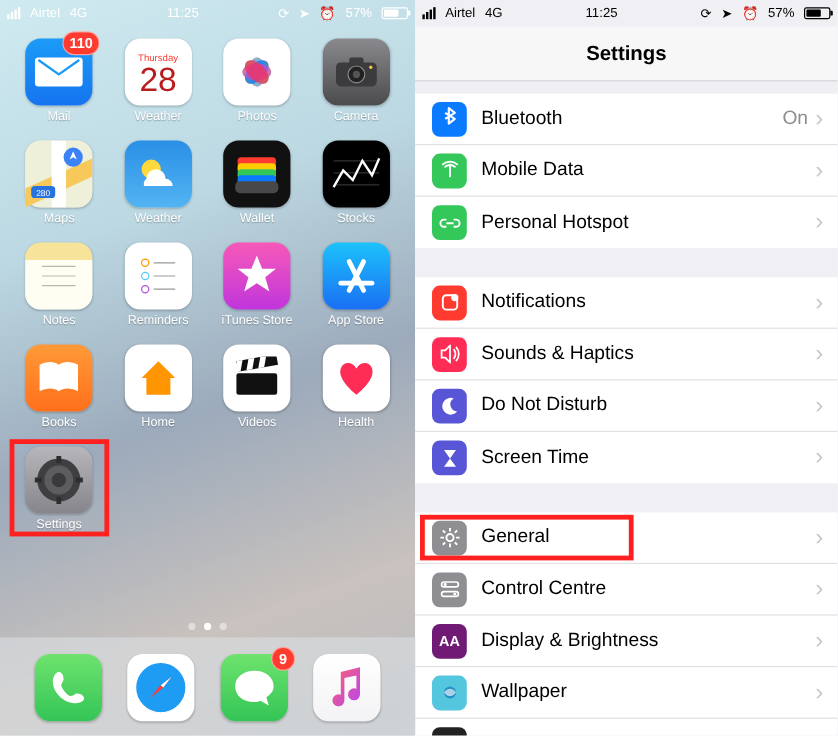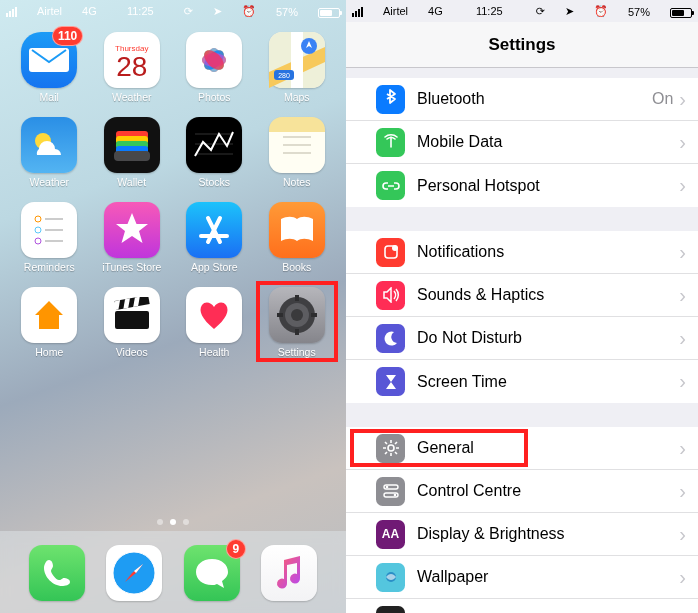--- a/index.html
+++ b/index.html
@@ -5,21 +5,21 @@
   *{box-sizing:border-box;margin:0;padding:0;font-family:-apple-system,Helvetica,Arial,sans-serif;}
   body{background:#fff;width:698px;height:613px;overflow:hidden;}
   .row{display:flex;}
   .phone{height:613px;position:relative;}
   .phone.left{width:346px;background:linear-gradient(160deg,#cfeaf0 0%,#bcd8e2 30%,#9caabb 55%,#c9c2be 80%,#b8bcc0 100%);}
   .phone.right{width:352px;background:#efeff4;}
   
   .status{height:22px;display:flex;align-items:center;justify-content:space-between;padding:0 6px;font-size:11px;font-weight:500;}
   .status.dark{color:#000;}
   .status.light{color:#fff;}
-  .status .seg{display:flex;align-items:flex-end;gap:20px;}
+  .status .seg{display:flex;align-items:center;gap:8px;}
   .bars{display:inline-flex;align-items:flex-end;gap:1px;}
   .bars span{width:2px;background:currentColor;display:inline-block;}
   .bars span:nth-child(1){height:4px}.bars span:nth-child(2){height:6px}.bars span:nth-child(3){height:8px}.bars span:nth-child(4){height:10px}
   .battery{display:inline-flex;align-items:center;}
   .battery .shell{width:22px;height:10px;border:1px solid currentColor;border-radius:2px;position:relative;}
   .battery .shell::after{content:"";position:absolute;right:-3px;top:2px;width:2px;height:4px;background:currentColor;border-radius:0 1px 1px 0;}
   .battery .fill{position:absolute;left:1px;top:1px;bottom:1px;background:currentColor;border-radius:1px;}
   
   .home-grid{padding:10px 18px 0;display:grid;grid-template-columns:repeat(4,1fr);column-gap:20px;row-gap:14px;}
   .app{display:flex;flex-direction:column;align-items:center;gap:3px;position:relative;}
@@ -30,28 +30,28 @@
   .dots{position:absolute;left:0;right:0;bottom:88px;display:flex;justify-content:center;gap:7px;}
   .dots span{width:6px;height:6px;border-radius:50%;background:rgba(255,255,255,.45);}
   .dots span.active{background:#fff;}
   .dock{position:absolute;left:0;right:0;bottom:0;height:82px;background:rgba(220,225,230,.55);backdrop-filter:blur(6px);display:flex;justify-content:space-around;align-items:center;padding:0 18px;}
   .dock .icn{margin-top:2px;}
   
   .title-bar{height:46px;background:#f7f7f8;border-bottom:1px solid #c8c7cc;display:flex;align-items:center;justify-content:center;font-size:17px;font-weight:600;color:#000;}
   .list{background:#fff;}
   .gap{height:24px;background:#efeff4;}
   .gap.first{height:10px;}
-  .cell{height:43px;display:flex;align-items:center;padding-left:30px;position:relative;border-bottom:1px solid #e0e0e2;}
+  .cell{height:43px;display:flex;align-items:center;padding-left:14px;position:relative;border-bottom:1px solid #e0e0e2;}
   .cell:last-child{border-bottom:none;}
   .cell .ic{width:29px;height:29px;border-radius:6.5px;display:flex;align-items:center;justify-content:center;margin-right:12px;color:#fff;font-size:15px;flex-shrink:0;}
   .cell .lbl{font-size:16px;color:#000;flex:1;}
   .cell .val{font-size:16px;color:#8e8e93;margin-right:6px;}
   .cell .chev{color:#c7c7cc;font-size:20px;margin-right:12px;}
   
-  .bg-mail{background:linear-gradient(#1c9bf6,#1574f0);border-radius:20px;}
+  .bg-mail{background:linear-gradient(#1c9bf6,#1574f0);}
   .bg-calendar{background:#fff;}
   .bg-photos{background:#fff;}
   .bg-camera{background:linear-gradient(#8a8a8e,#4b4b4e);}
   .bg-maps{background:#f7f3e8;}
   .bg-clock{background:#111;}
   .bg-weather{background:linear-gradient(#2a8fe6,#53b4f2);}
   .bg-stocks{background:#000;}
   .bg-wallet{background:#111;}
   .bg-notes{background:linear-gradient(#f7e39a 26%,#fffef3 26%);}
   .bg-reminders{background:#fff;}
@@ -130,20 +130,32 @@
                 <ellipse rx="7" ry="12" fill="#34c759" opacity=".75" transform="rotate(135)"></ellipse>
                 <ellipse rx="7" ry="12" fill="#5ac8fa" opacity=".75" transform="rotate(180)"></ellipse>
                 <ellipse rx="7" ry="12" fill="#007aff" opacity=".75" transform="rotate(225)"></ellipse>
                 <ellipse rx="7" ry="12" fill="#af52de" opacity=".75" transform="rotate(270)"></ellipse>
                 <ellipse rx="7" ry="12" fill="#ff2d55" opacity=".75" transform="rotate(315)"></ellipse>
               </g>
             </svg>
         </div>
         <span class="app-label">Photos</span>
       </div>
+      <div class="app">
+        <div class="icn bg-camera">
+          <svg width="38" height="28" viewBox="0 0 38 28">
+              <rect x="2" y="6" width="34" height="20" rx="4" fill="#3b3b3d"></rect>
+              <rect x="13" y="2" width="12" height="6" rx="2" fill="#3b3b3d"></rect>
+              <circle cx="19" cy="16" r="7" fill="#222" stroke="#888" stroke-width="1"></circle>
+              <circle cx="19" cy="16" r="3" fill="#555"></circle>
+              <circle cx="31" cy="10" r="1.4" fill="#f6c544"></circle>
+            </svg>
+        </div>
+        <span class="app-label">Camera</span>
+      </div>
 
       <div class="app">
         <div class="icn bg-maps">
           <svg width="56" height="56" viewBox="0 0 56 56">
               <rect width="56" height="56" rx="13" fill="#eef0d9"></rect>
               <path d="M0 40 L56 15 L56 30 L0 56" fill="#f7c95b"></path>
               <path d="M22 0 L34 0 L34 56 L22 56" fill="#fff"></path>
               <rect x="5" y="38" width="20" height="10" rx="3" fill="#2873e0"></rect>
               <text x="15" y="46" font-size="7" fill="#fff" text-anchor="middle">280</text>
               <circle cx="40" cy="14" r="8" fill="#3a82f5"></circle>

